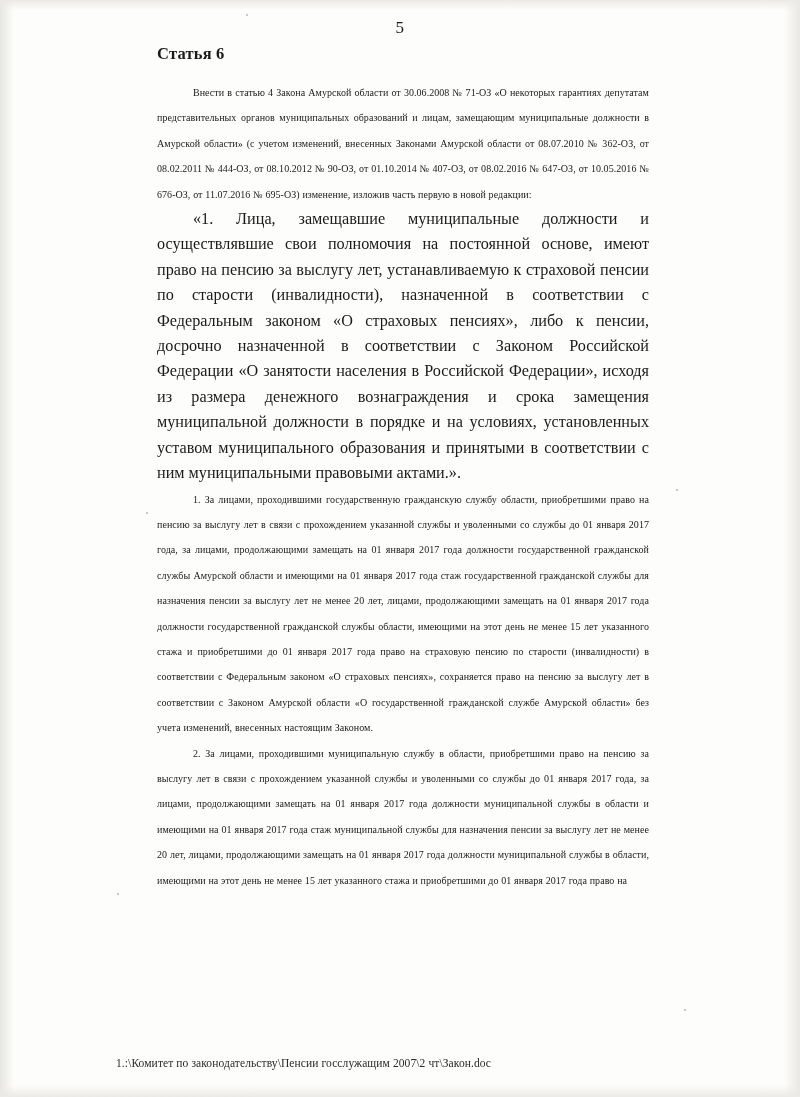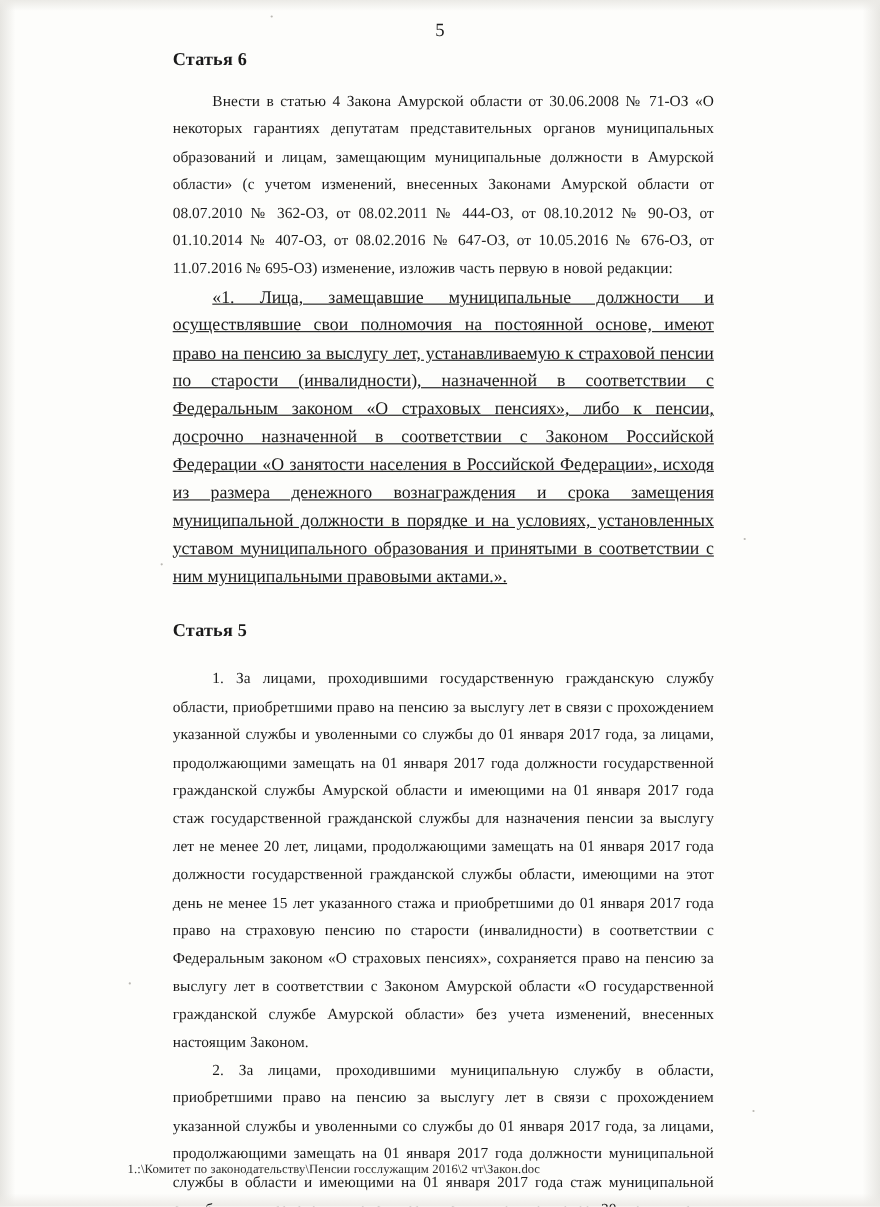--- a/index.html
+++ b/index.html
@@ -81,37 +81,36 @@
     margin: 0 0 16px 0;
     letter-spacing: 0.2px;
   }
   .article-heading.second {
     margin-top: 26px;
     margin-bottom: 22px;
   }
 
   p.body-par {
     margin: 0 0 0 0;
-    font-size: 14px;
+    font-size: 10px;
     line-height: 25.4px;
     text-align: justify;
     text-indent: 36px;
     letter-spacing: 0.05px;
     word-spacing: 0.2px;
   }
   p.body-par + p.body-par {
     margin-top: 0;
   }
   p.quote-par {
     margin: 0;
     font-size: 16.2px;
     line-height: 25.4px;
     text-align: justify;
     text-indent: 36px;
-    text-decoration: underline;
   }
 
   .footer {
     position: absolute;
     left: 116px;
     bottom: 28px;
     font-size: 11.5px;
     font-family: "Liberation Serif", "DejaVu Serif", serif;
     color: #2a2a2a;
     letter-spacing: 0.1px;
@@ -135,22 +134,21 @@
 
   <div class="page-number">5</div>
 
   <div class="content">
 
     <h2 class="article-heading">Статья 6</h2>
 
     <p class="body-par">Внести в статью 4 Закона Амурской области от 30.06.2008 № 71-ОЗ «О некоторых гарантиях депутатам представительных органов муниципальных образований и лицам, замещающим муниципальные должности в Амурской области» (с учетом изменений, внесенных Законами Амурской области от 08.07.2010 № 362-ОЗ, от 08.02.2011 № 444-ОЗ, от 08.10.2012 № 90-ОЗ, от 01.10.2014 № 407-ОЗ, от 08.02.2016 № 647-ОЗ, от 10.05.2016 № 676-ОЗ, от 11.07.2016 № 695-ОЗ) изменение, изложив часть первую в новой редакции:</p>
     <p class="quote-par">«1. Лица, замещавшие муниципальные должности и осуществлявшие свои полномочия на постоянной основе, имеют право на пенсию за выслугу лет, устанавливаемую к страховой пенсии по старости (инвалидности), назначенной в соответствии с Федеральным законом «О страховых пенсиях», либо к пенсии, досрочно назначенной в соответствии с Законом Российской Федерации «О занятости населения в Российской Федерации», исходя из размера денежного вознаграждения и срока замещения муниципальной должности в порядке и на условиях, установленных уставом муниципального образования и принятыми в соответствии с ним муниципальными правовыми актами.».</p>
 
-    <h2 class="article-heading second">Статья 5</h2>
 
     <p class="body-par">1. За лицами, проходившими государственную гражданскую службу области, приобретшими право на пенсию за выслугу лет в связи с прохождением указанной службы и уволенными со службы до 01 января 2017 года, за лицами, продолжающими замещать на 01 января 2017 года должности государственной гражданской службы Амурской области и имеющими на 01 января 2017 года стаж государственной гражданской службы для назначения пенсии за выслугу лет не менее 20 лет, лицами, продолжающими замещать на 01 января 2017 года должности государственной гражданской службы области, имеющими на этот день не менее 15 лет указанного стажа и приобретшими до 01 января 2017 года право на страховую пенсию по старости (инвалидности) в соответствии с Федеральным законом «О страховых пенсиях», сохраняется право на пенсию за выслугу лет в соответствии с Законом Амурской области «О государственной гражданской службе Амурской области» без учета изменений, внесенных настоящим Законом.</p>
     <p class="body-par">2. За лицами, проходившими муниципальную службу в области, приобретшими право на пенсию за выслугу лет в связи с прохождением указанной службы и уволенными со службы до 01 января 2017 года, за лицами, продолжающими замещать на 01 января 2017 года должности муниципальной службы в области и имеющими на 01 января 2017 года стаж муниципальной службы для назначения пенсии за выслугу лет не менее 20 лет, лицами, продолжающими замещать на 01 января 2017 года должности муниципальной службы в области, имеющими на этот день не менее 15 лет указанного стажа и приобретшими до 01 января 2017 года право на</p>
 
   </div>
 
-  <div class="footer">1.:\Комитет по законодательству\Пенсии госслужащим 2016\2 чт\Закон.doc</div>
+  <div class="footer">1.:\Комитет по законодательству\Пенсии госслужащим 2007\2 чт\Закон.doc</div>
 
 </div>
 
 </body></html>

